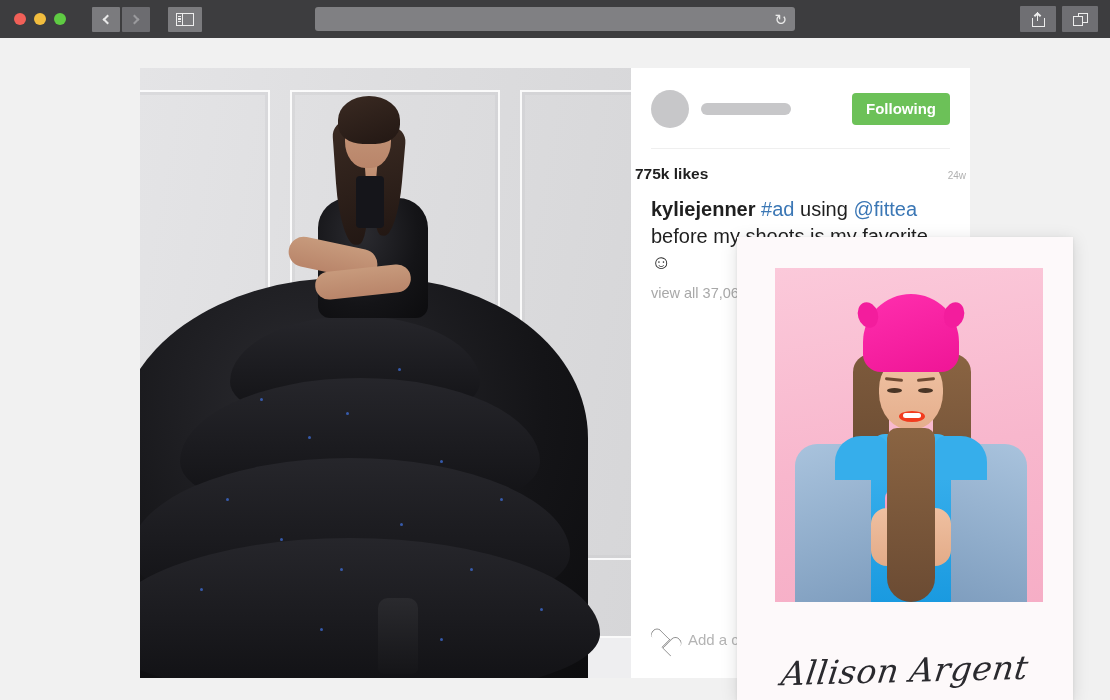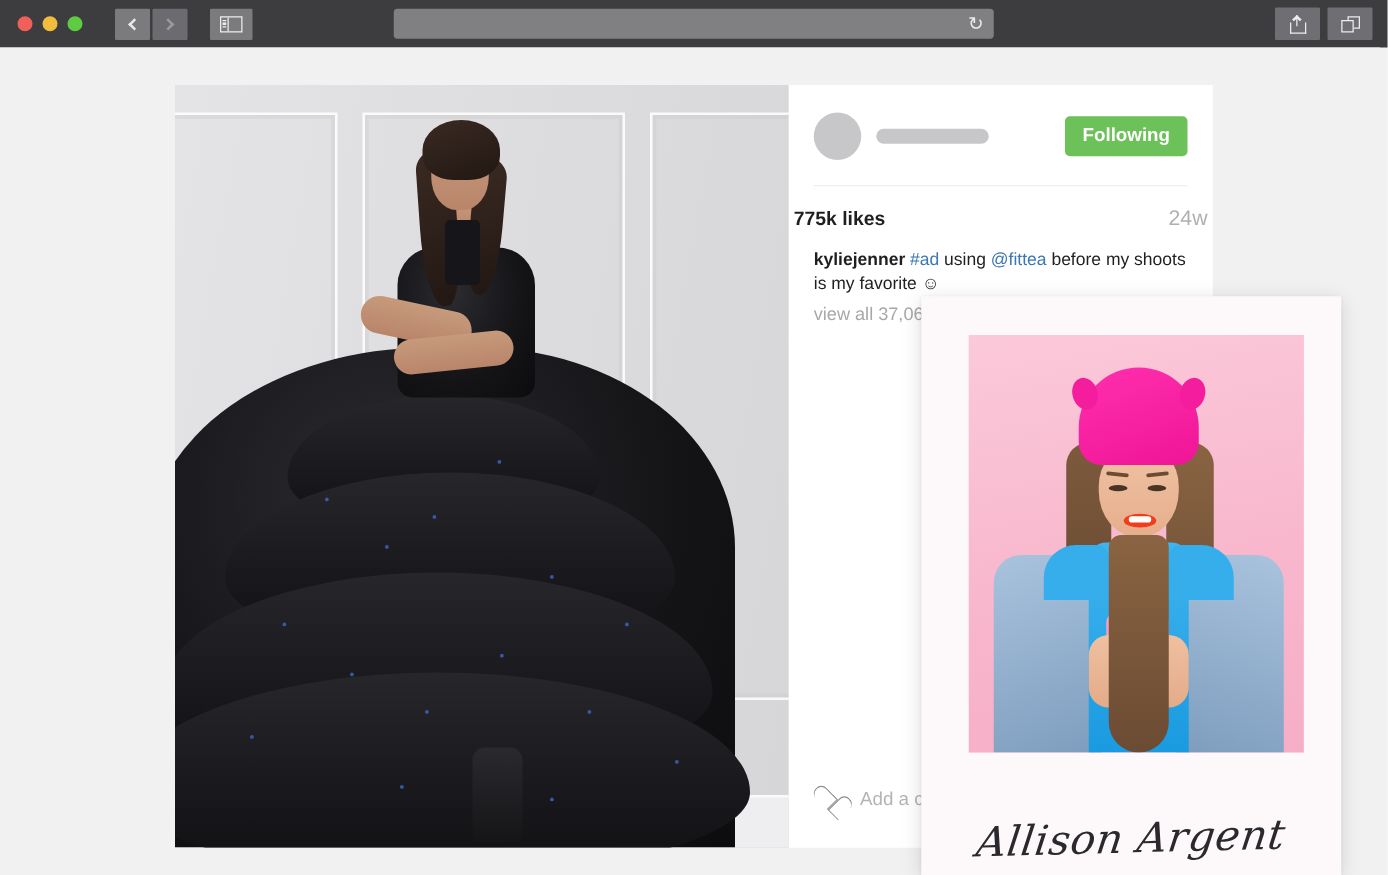--- a/index.html
+++ b/index.html
@@ -112,23 +112,23 @@
   .username-ph { width: 90px; height: 12px; border-radius: 7px; background: #c7c7c9; margin-left: 12px; }
   .following-btn {
     margin-left: auto; background: #6cc158; color: #fff;
     font-size: 15px; font-weight: bold; padding: 8px 14px 9px;
     border-radius: 4px; border: none; line-height: 1; cursor: pointer;
   }
   .hdr-divider { margin: 20px 20px 0; height: 1px; background: #efefef; }
 
   .likes-row { display:flex; align-items:baseline; padding: 16px 4px 0; }
   .likes { font-size: 15.5px; font-weight: bold; color: #1f1f1f; }
-  .time { margin-left: auto; font-size: 17px; color: #b0b0b0; text-align: center; }
-
-  .caption { padding: 13px 20px 0; font-size: 14px; line-height: 1.33; color: #1f1f1f; }
+  .time { margin-left: auto; font-size: 10px; color: #b0b0b0; text-align: center; }
+
+  .caption { padding: 13px 20px 0; font-size: 20px; line-height: 1.33; color: #1f1f1f; }
   .caption .uname { font-weight: bold; }
   .caption .lnk { color: #3b77b5; }
   .view-all { padding: 9px 20px 0; font-size: 14.5px; color: #a8a8a8; }
 
   .ig-footer { position:absolute; left:0; bottom:0; width:339px; padding: 0 20px 28px; display:flex; align-items:center; }
   .heart { width: 23px; height: 21px; position: relative; }
   .heart::before, .heart::after {
     content:""; position:absolute; top:0; width:11px; height:17px;
     border:1.6px solid #8e8e8e; border-radius: 11px 11px 0 0;
   }

